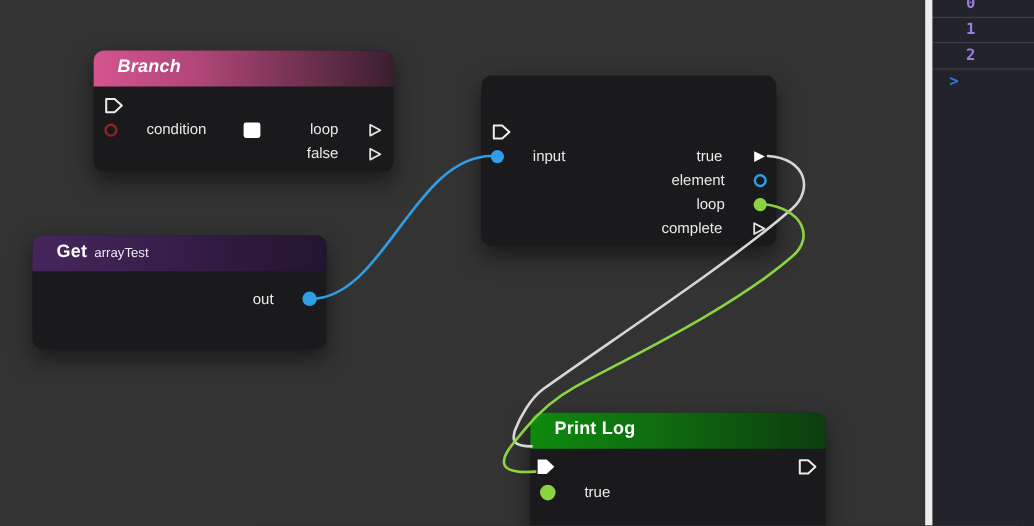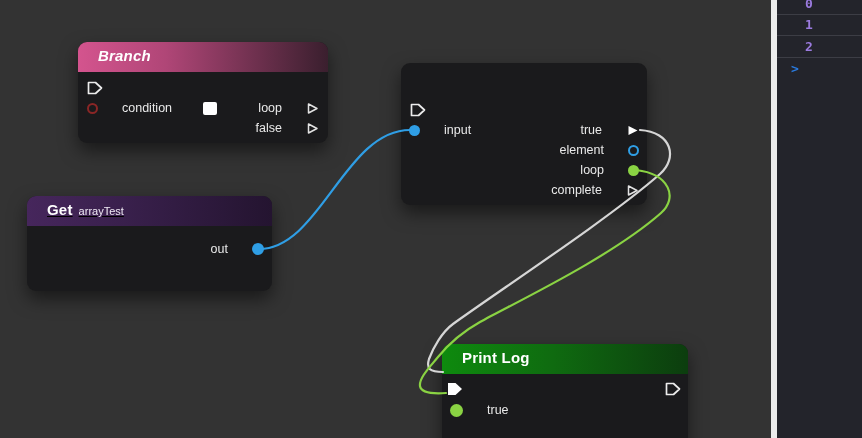--- a/index.html
+++ b/index.html
@@ -24,21 +24,21 @@
   .wire-blue{stroke:var(--pin-blue);}
   .wire-white{stroke:var(--wire-white);}
   .wire-green{stroke:var(--pin-green);}
 
   
   .node{position:absolute;background:var(--node-bg);border-radius:9px;
         box-shadow:0 8px 18px rgba(0,0,0,.5);z-index:2;}
   .header{height:30px;border-radius:9px 9px 0 0;display:flex;align-items:baseline;
           padding:5px 12px 0 20px;}
   .header.pink{background:linear-gradient(90deg,var(--pink1) 0%,#b04677 35%,var(--pink2) 100%);font-style:italic;}
-  .header.purple{background:linear-gradient(90deg,var(--purple1) 0%,#39204c 40%,var(--purple2) 100%);text-decoration:underline;}
+  .header.purple{background:linear-gradient(90deg,var(--purple1) 0%,#39204c 40%,var(--purple2) 100%);}
   .header.green{background:linear-gradient(90deg,var(--green1) 0%,#0f6b10 45%,var(--green2) 100%);}
   .title{font-size:15px;font-weight:700;color:#fff;letter-spacing:.2px;}
   .subtitle{font-size:11px;color:#efe9f4;margin-left:6px;}
 
   .pin-row{position:absolute;display:flex;align-items:center;gap:24px;
            transform:translateY(-50%);white-space:nowrap;}
   .plabel{font-size:12.5px;color:var(--text);}
 
   .pin{display:inline-block;border-radius:50%;flex:0 0 auto;}
   .pin.blue{width:11px;height:11px;background:var(--pin-blue);}

